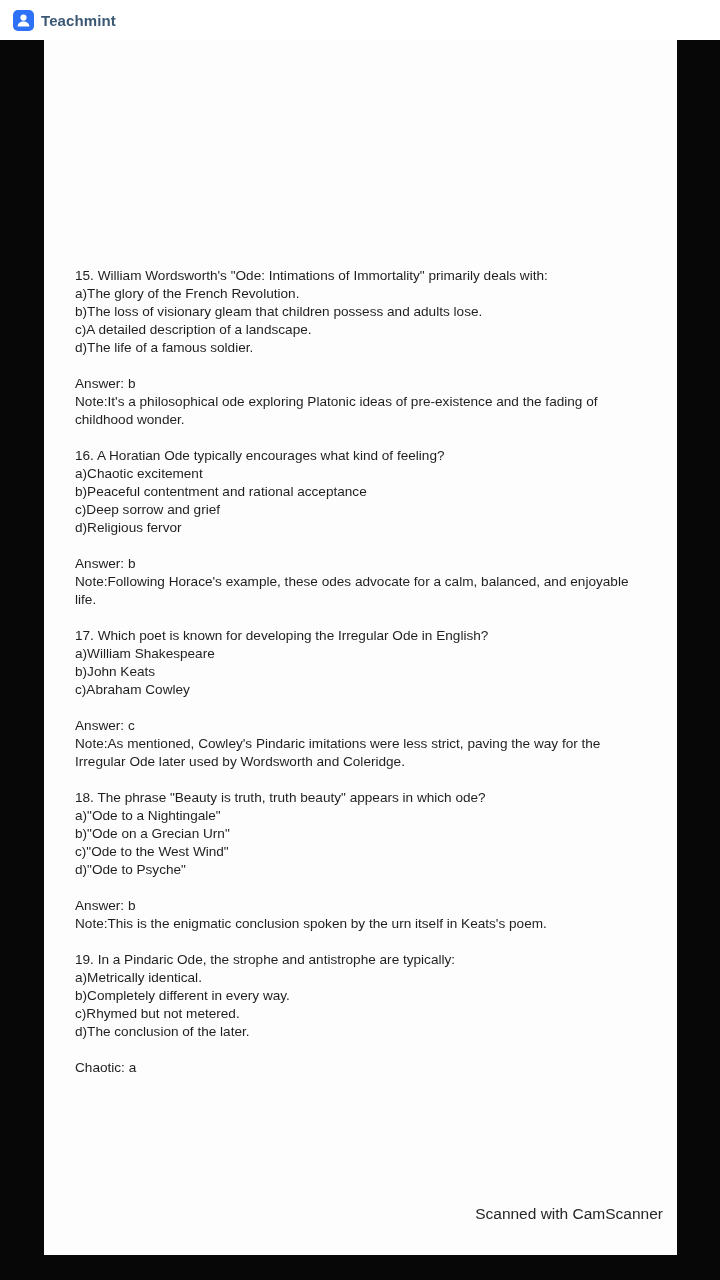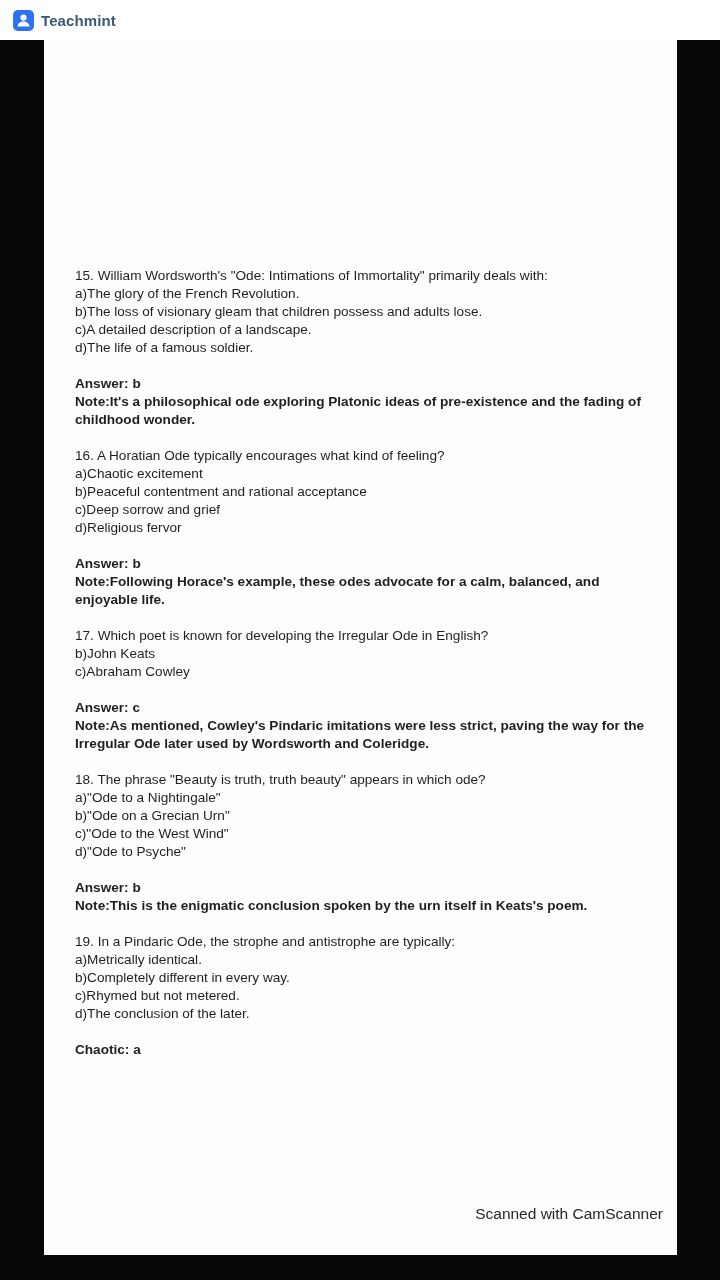--- a/index.html
+++ b/index.html
@@ -19,21 +19,21 @@
   .scan-area { position:absolute; top:40px; left:0; right:0; bottom:0; background:#070707; }
 
   .page {
     position:absolute; top:0; left:44px; width:633px; bottom:25px;
     background:#fdfdfd; color:#1f1f1f;
     padding:227px 29px 0 31px;
     font-size:13.6px; line-height:18px;
   }
 
   .q-block { margin-bottom:18px; }
-  .a-block { margin-bottom:18px;font-weight:bold; }
+  .a-block { margin-bottom:18px; }
   .line { white-space:normal; }
 
   .watermark {
     position:absolute; right:14px; bottom:33px;
     font-size:15.5px; color:#262626; line-height:17px;
   }
 </style>
 </head>
 <body>
 
@@ -72,20 +72,21 @@
         <div class="line">c)Deep sorrow and grief</div>
         <div class="line">d)Religious fervor</div>
       </div>
       <div class="a-block">
         <div class="line">Answer: b</div>
         <div class="line">Note:Following Horace's example, these odes advocate for a calm, balanced, and enjoyable life.</div>
       </div>
 
       <div class="q-block">
         <div class="line">17. Which poet is known for developing the Irregular Ode in English?</div>
+        <div class="line">a)William Shakespeare</div>
         <div class="line">b)John Keats</div>
         <div class="line">c)Abraham Cowley</div>
       </div>
       <div class="a-block">
         <div class="line">Answer: c</div>
         <div class="line">Note:As mentioned, Cowley's Pindaric imitations were less strict, paving the way for the Irregular Ode later used by Wordsworth and Coleridge.</div>
       </div>
 
       <div class="q-block">
         <div class="line">18. The phrase "Beauty is truth, truth beauty" appears in which ode?</div>

